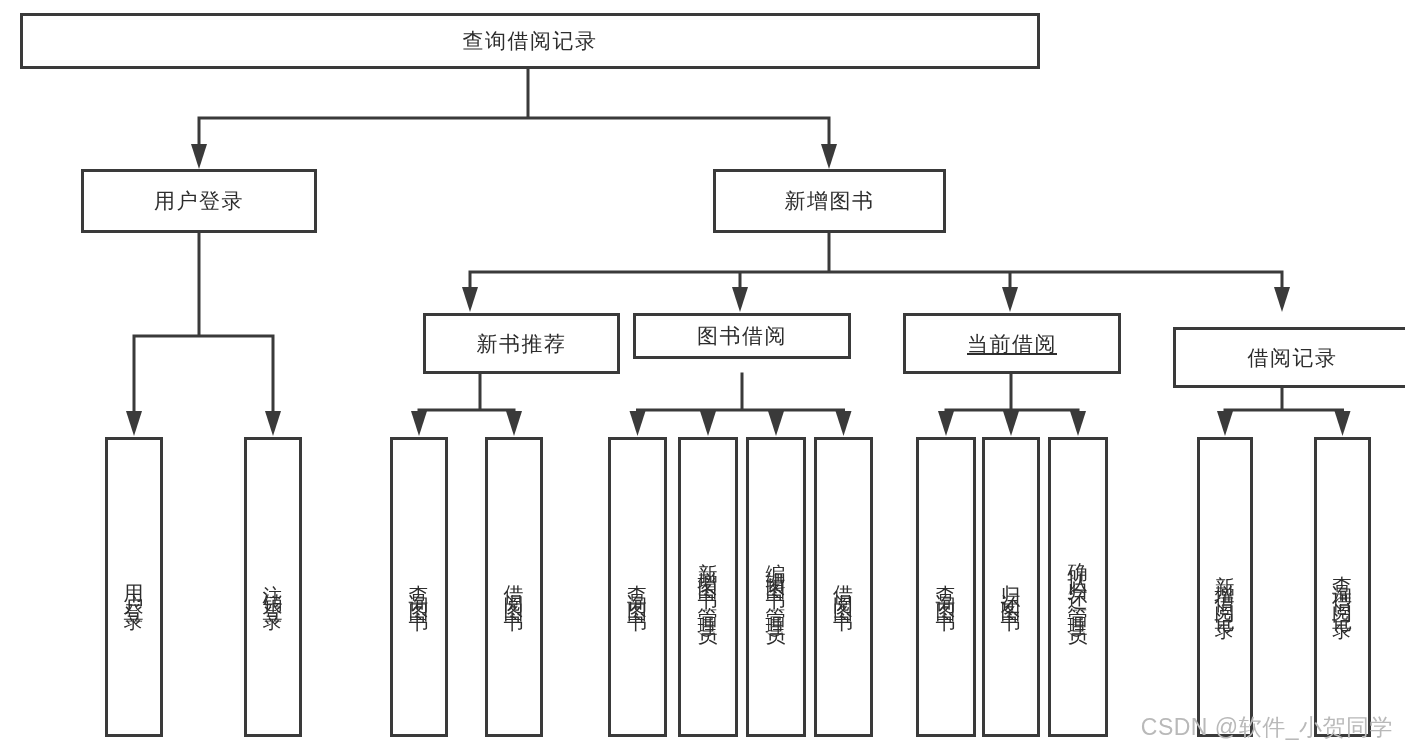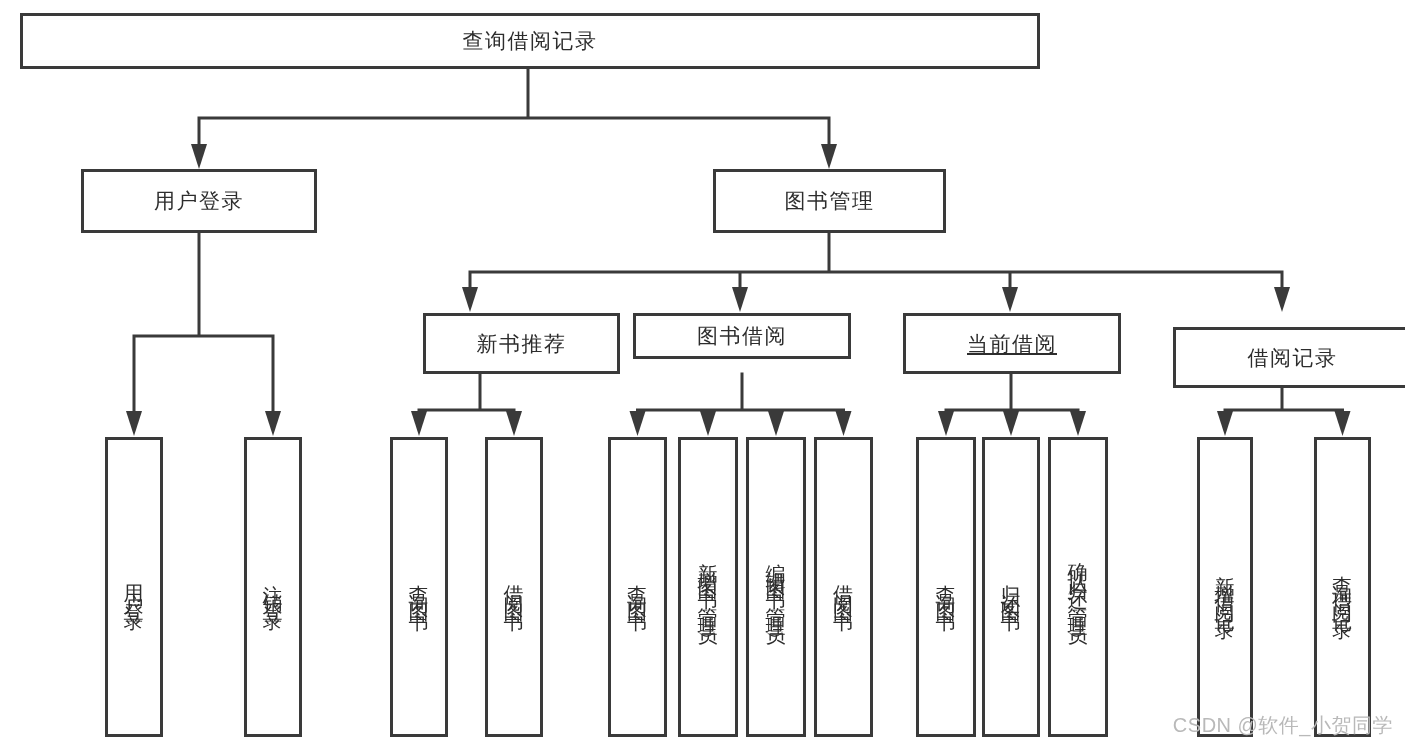--- a/index.html
+++ b/index.html
@@ -70,21 +70,21 @@
   .lf7{left:814px;width:59px;}
   .lf8{left:916px;width:60px;}
   .lf9{left:982px;width:58px;}
   .lf10{left:1048px;width:60px;}
   .lf11{left:1197px;width:56px;}
   .lf12{left:1314px;width:57px;}
   .watermark{
     position:absolute;
     right:12px;
     top:712px;
-    font-size:20px;
+    font-size:23px;
     letter-spacing:0.5px;
     color:var(--watermark);
     z-index:5;
     white-space:nowrap;
   }
 </style>
 </head>
 <body>
 
 <div class="canvas">
@@ -140,21 +140,21 @@
   </svg>
 
   <div class="box n-root">
     <span class="hlabel">查询借阅记录</span>
   </div>
 
   <div class="box n-l2a">
     <span class="hlabel">用户登录</span>
   </div>
   <div class="box n-l2b">
-    <span class="hlabel">图书管理</span>
+    <span class="hlabel">新增图书</span>
   </div>
 
   <div class="box n-l3a">
     <span class="hlabel">新书推荐</span>
   </div>
   <div class="box n-l3b">
     <span class="hlabel">图书借阅</span>
   </div>
   <div class="box n-l3c">
     <span class="hlabel">当前借阅</span>

